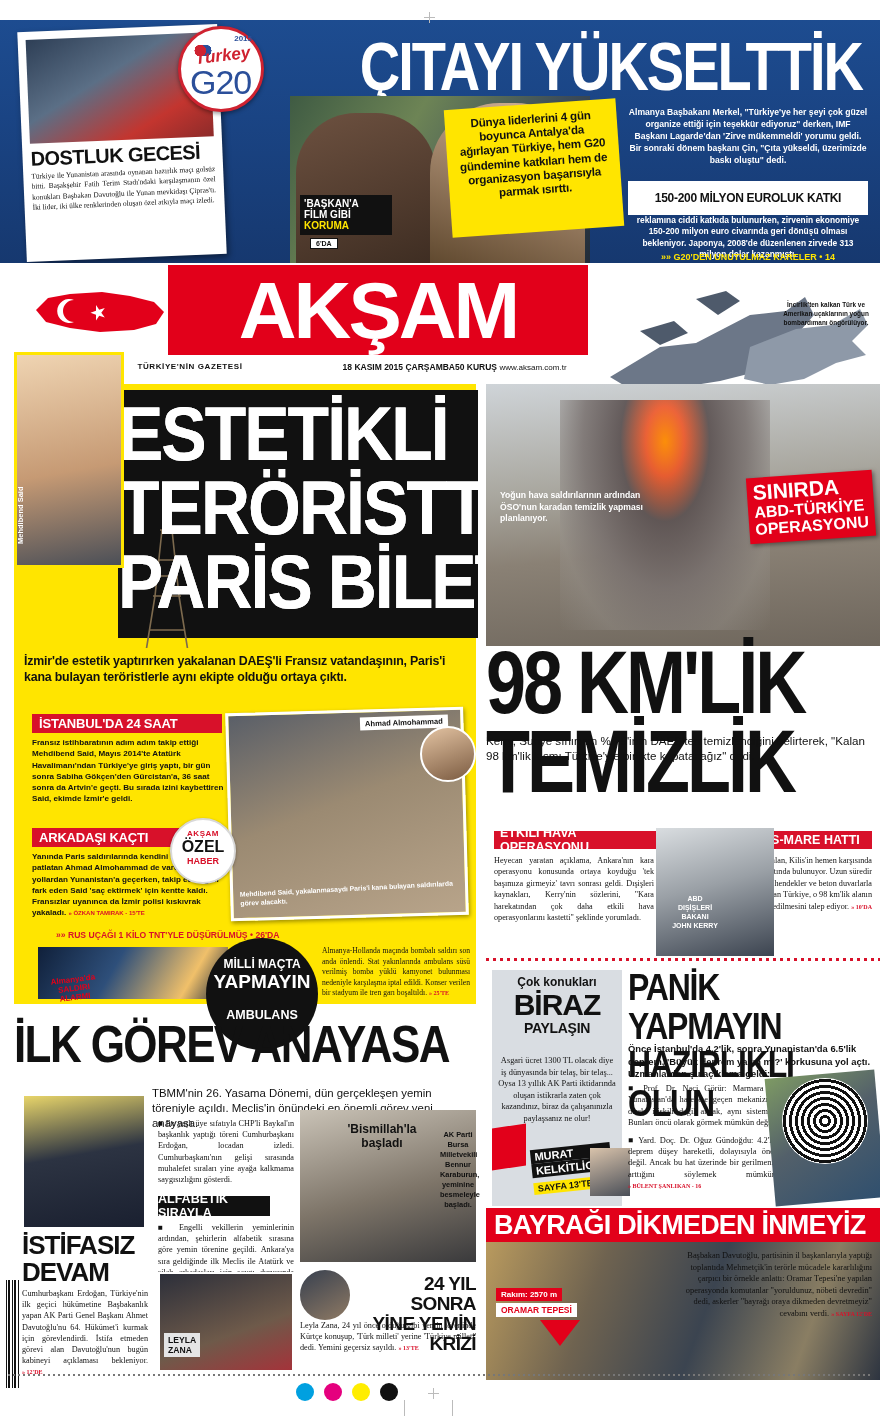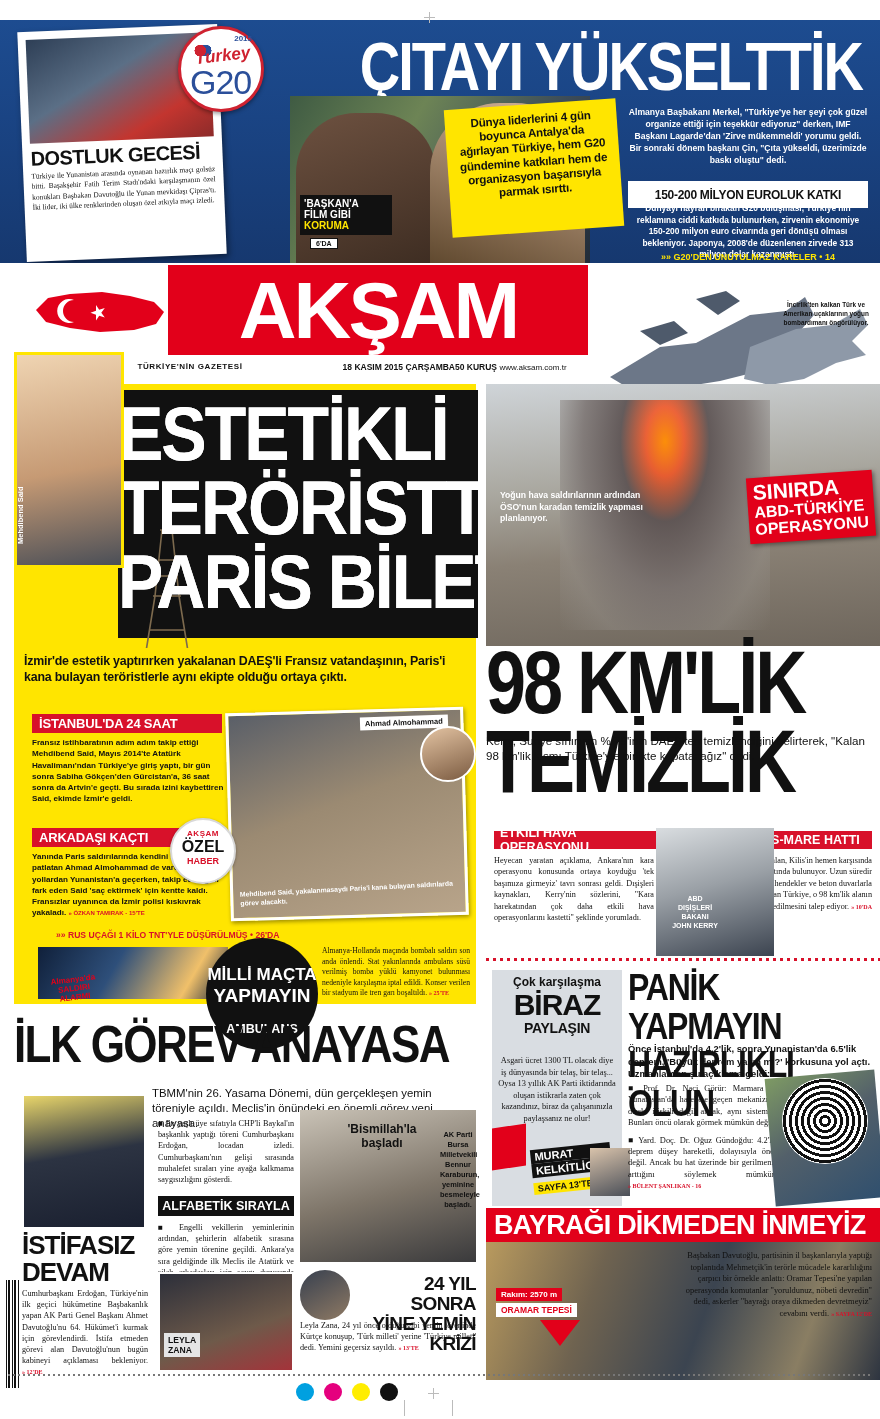--- a/index.html
+++ b/index.html
@@ -53,21 +53,21 @@
   #baskana{left:300px;top:195px;width:92px;background:#111;color:#fff;padding:3px 4px 4px;}
   #baskana div{font-size:10px;font-weight:bold;line-height:11px;}
   #baskanaref{left:310px;top:238px;background:#fff;color:#111;font-size:7px;font-weight:bold;padding:1px 5px;border:1px solid #111;}
 
   
   #ycall{left:448px;top:104px;width:172px;height:128px;background:#ffe500;transform:rotate(-4deg);}
   #ycall p{margin:0;padding:8px 8px;font-size:11.6px;line-height:14.2px;font-weight:bold;color:#111;text-align:center;letter-spacing:-.2px;}
 
   
   #merkel{left:628px;top:106px;width:240px;color:#fff;font-size:8.6px;line-height:12px;text-align:center;font-weight:bold;}
-  #eurobar{left:628px;top:181px;width:240px;height:27px;background:#fff;color:#111;
+  #eurobar{left:628px;top:181px;width:240px;height:34px;background:#fff;color:#111;
      display:flex;align-items:center;justify-content:center;font-weight:bold;font-size:12px;letter-spacing:-.3px;}
   #euro{left:628px;top:203px;width:240px;color:#fff;font-size:8.4px;line-height:11.6px;text-align:center;font-weight:bold;}
   #g20kare{left:628px;top:252px;width:240px;color:#ffe500;font-size:9px;font-weight:bold;text-align:center;}
 
   
   #masthead{left:0;top:263px;width:880px;height:116px;background:#fff;}
   #logobox{left:168px;top:265px;width:420px;height:90px;background:#e2001a;}
   #logotext{left:168px;top:266px;width:420px;height:90px;color:#fff;font-weight:bold;font-size:80px;
      line-height:90px;text-align:center;letter-spacing:-3px;}
   #tr-map{left:30px;top:276px;width:140px;height:70px;}
@@ -114,35 +114,35 @@
   #ozel .a{font-size:8px;font-weight:bold;color:#d8112a;margin-top:9px;letter-spacing:.5px;}
   #ozel .b{font-size:16px;font-weight:bold;color:#111;line-height:18px;}
   #ozel .c{font-size:9px;font-weight:bold;color:#d8112a;}
 
   
   #ambwrap{left:14px;top:942px;width:462px;height:62px;background:#ffe500;}
   #ambphoto{left:38px;top:947px;width:190px;height:52px;
      background:linear-gradient(120deg,#10203a,#2e4f7a 40%,#f0c06a 78%,#10203a);}
   #almtag{left:42px;top:975px;width:64px;transform:rotate(-7deg);color:#e2001a;font-size:8px;font-weight:bold;line-height:9px;text-align:center;}
   #ambcircle{left:206px;top:938px;width:112px;height:112px;border-radius:50%;background:#111;color:#fff;text-align:center;}
-  #ambcircle .l1{font-size:17px;font-weight:bold;margin-top:27px;}
+  #ambcircle .l1{font-size:12px;font-weight:bold;margin-top:19px;}
   #ambcircle .l2{font-size:19px;font-weight:bold;line-height:21px;}
   #ambcircle .l3{font-size:12.5px;font-weight:bold;margin-top:16px;}
   #ambtext{left:322px;top:946px;width:148px;font-size:7.6px;line-height:10.6px;}
 
   
   #ilkgorev{left:14px;top:1016px;width:462px;height:52px;color:#111;font-weight:bold;font-size:44px;
      letter-spacing:-1.6px;line-height:50px;transform:scaleY(1.16);transform-origin:left top;}
   #ilkspot{left:152px;top:1086px;width:322px;font-size:11.4px;line-height:15px;color:#111;}
   #erd-photo{left:22px;top:1094px;width:124px;height:135px;
      background:linear-gradient(170deg,#e8d56a,#2c3342 45%,#1a2030);border:2px solid #fff;}
   #istifasiz{left:22px;top:1232px;width:130px;color:#111;font-weight:bold;font-size:26px;line-height:27px;letter-spacing:-1px;}
   #istifatxt{left:22px;top:1288px;width:126px;font-size:8.2px;line-height:11.2px;}
   #col2a{left:158px;top:1118px;width:136px;font-size:8.2px;line-height:11.2px;}
-  #alfabar{left:158px;top:1196px;width:136px;height:20px;background:#111;color:#fff;
+  #alfabar{left:158px;top:1196px;width:112px;height:20px;background:#111;color:#fff;
      display:flex;align-items:center;justify-content:center;font-weight:bold;font-size:12.5px;}
   #col2b{left:158px;top:1222px;width:136px;font-size:8.2px;line-height:11.2px;}
   #meclis{left:300px;top:1110px;width:176px;height:152px;
      background:linear-gradient(165deg,#c9c2b6,#7d7468 55%,#3a3a3c);}
   #bismillah{left:330px;top:1122px;width:104px;color:#111;font-size:12px;font-weight:bold;line-height:14px;text-align:center;}
   #akcap{left:440px;top:1130px;width:36px;font-size:7.4px;line-height:10px;font-weight:bold;color:#111;text-align:center;}
   #zanaphoto{left:158px;top:1272px;width:136px;height:100px;
      background:linear-gradient(160deg,#2c2f3a,#6e5a4a 60%,#a4333a);border:2px solid #fff;}
   #zanatag{left:164px;top:1333px;background:#e5e5e5;color:#111;font-size:8.6px;font-weight:bold;padding:2px 4px;line-height:10px;}
   #zanacircle{left:298px;top:1268px;width:54px;height:54px;border-radius:50%;
@@ -412,21 +412,21 @@
   <div class="abs body-serif" id="ecol2">
     <span>Söz konusu alan, Kilis'in hemen karşısında Cerablus-Mare hattında bulunuyor. Uzun süredir sınırın bu kısmında hendekler ve beton duvarlarla güvenliği artıran Türkiye, o 98 km'lik alanın 'güvenli bölge' ilan edilmesini talep ediyor.</span>
     <span class="ref">» 10'DA</span>
   </div>
   <div class="abs" id="kerryphoto"></div>
   <div class="abs" id="kerrytag">ABD DIŞİŞLERİ BAKANI JOHN KERRY</div>
   <div class="abs" id="dots1"></div>
 
   <div class="abs" id="birazbox"></div>
   <div class="abs" id="birazhdr">
-    <div class="a">Çok karşılaşma</div>
+    <div class="a">Çok konukları</div>
     <div class="b">BİRAZ</div>
     <div class="c">PAYLAŞIN</div>
   </div>
   <div class="abs body-serif" id="biraztxt">Asgari ücret 1300 TL olacak diye iş dünyasında bir telaş, bir telaş... Oysa 13 yıllık AK Parti iktidarında oluşan istikrarla zaten çok kazandınız, biraz da çalışanınızla paylaşsanız ne olur!</div>
   <div class="abs" id="flag"></div>
   <div class="abs" id="muratbox">
     <div class="m1">MURAT</div>
     <div class="m1">KELKİTLİOĞLU</div>
     <div class="m2">SAYFA 13'TE</div>
   </div>

